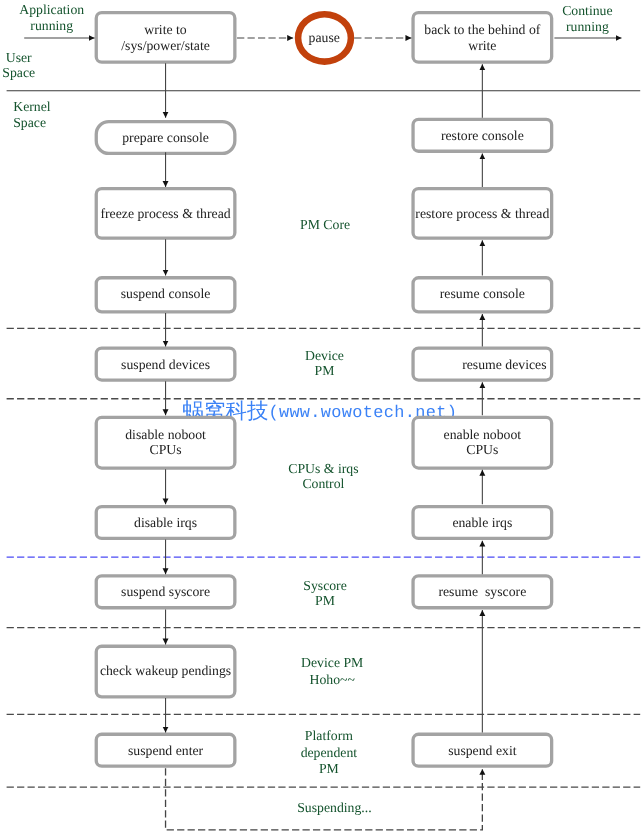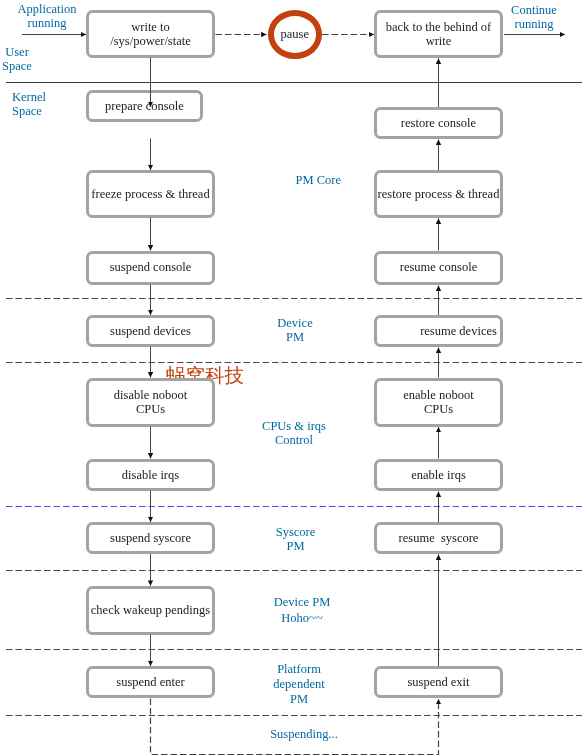--- a/index.html
+++ b/index.html
@@ -5,24 +5,24 @@
 <style>
   html,body{margin:0;padding:0;background:#ffffff;}
   #page{position:relative;width:583px;height:756px;background:#fff;overflow:hidden;
         font-family:"Liberation Serif",serif;color:#1a1a1a;}
   .node{position:absolute;border:3px solid #a3a3a3;border-radius:6.5px;background:#fff;
         display:flex;align-items:center;justify-content:center;text-align:center;
         font-size:12.5px;line-height:14.4px;box-sizing:border-box;color:#222;white-space:pre-wrap;}
   .ellipse{position:absolute;border:6px solid #c2410c;border-radius:50%;background:#fff;
         display:flex;align-items:center;justify-content:center;text-align:center;
         font-size:12.5px;line-height:14.4px;box-sizing:border-box;color:#222;white-space:pre-wrap;}
-  .lbl{position:absolute;font-size:12.5px;line-height:14.4px;text-align:center;white-space:pre-wrap;color:#0369a1;}
+  .lbl{position:absolute;font-size:12.5px;line-height:14.4px;text-align:center;white-space:pre-wrap;color:#14532d;}
   svg.overlay{position:absolute;left:0;top:0;width:583px;height:756px;overflow:visible;}
-  .wm{position:absolute;font-family:Liberation Sans, sans-serif;font-size:16.5px;
-      color:#c2410c;white-space:pre;}
+  .wm{position:absolute;font-family:Liberation Mono, monospace;font-size:16.5px;
+      color:#3b82f6;white-space:pre;}
 </style>
 </head>
 <body>
 
 <div id="page">
 
   <svg class="overlay">
     <line x1="6" y1="82.5" x2="582" y2="82.5" stroke="#3a3a3a" stroke-width="1"></line>
     <line x1="6" y1="298.5" x2="582" y2="298.5" stroke="#4a4a4a" stroke-width="1.2" stroke-dasharray="6.6,2.9"></line>
     <line x1="6" y1="362.5" x2="582" y2="362.5" stroke="#4a4a4a" stroke-width="1.2" stroke-dasharray="6.6,2.9"></line>
@@ -35,38 +35,39 @@
   <div class="lbl" style="left:10px;top:2px;width:74px;">Application
 running</div>
   <div class="lbl" style="left:0px;top:45px;width:34px;text-align:center;">User
 Space</div>
   <div class="lbl" style="left:12px;top:90px;width:34px;text-align:left;">Kernel
 Space</div>
   <div class="lbl" style="left:507px;top:3px;width:54px;">Continue
 running</div>
   <div class="lbl" style="left:249px;top:727px;width:110px;">Suspending...</div>
 
-  <div class="lbl" style="left:250px;top:173px;width:91px;text-align:right;">PM Core</div>
+  <div class="lbl" style="left:250px;top:197px;width:91px;">PM Core</div>
   <div class="lbl" style="left:250px;top:316px;width:90px;">Device
 PM</div>
   <div class="lbl" style="left:244px;top:419px;width:100px;">CPUs &amp; irqs
 Control</div>
   <div class="lbl" style="left:250px;top:525px;width:91px;">Syscore
 PM</div>
   <div class="lbl" style="left:252px;top:593.6px;width:100px;line-height:16.0px;">Device PM
 Hoho~~</div>
   <div class="lbl" style="left:251px;top:661.5px;width:96px;line-height:15.1px;">Platform
 dependent
 PM</div>
 
   <div class="wm" style="left:166px;top:366px;font-size:19.5px;line-height:19.5px;">蜗窝科技</div>
+  <div class="wm" style="left:244px;top:368px;font-size:15.4px;line-height:15.4px;letter-spacing:0.3px;">(www.wowotech.net)</div>
 
   <div class="node" style="left:86px;top:10px;width:129px;height:48px;">write to
 /sys/power/state</div>
-  <div class="node" style="left:86px;top:90px;width:117px;height:32px;">prepare console</div>
+  <div class="node" style="left:86px;top:109px;width:129px;height:32px;border-radius:13px;">prepare console</div>
   <div class="node" style="left:86px;top:170px;width:129px;height:48px;">freeze process &amp; thread</div>
   <div class="node" style="left:86px;top:250.5px;width:129px;height:34px;">suspend console</div>
   <div class="node" style="left:86px;top:315px;width:129px;height:32px;">suspend devices</div>
   <div class="node" style="left:86px;top:377.5px;width:129px;height:49px;">disable noboot
 CPUs</div>
   <div class="node" style="left:86px;top:459px;width:129px;height:32px;">disable irqs</div>
   <div class="node" style="left:86px;top:522px;width:129px;height:32px;">suspend syscore</div>
   <div class="node" style="left:86px;top:585.8px;width:129px;height:49px;">check wakeup pendings</div>
   <div class="node" style="left:86px;top:666px;width:129px;height:32px;">suspend enter</div>
 

